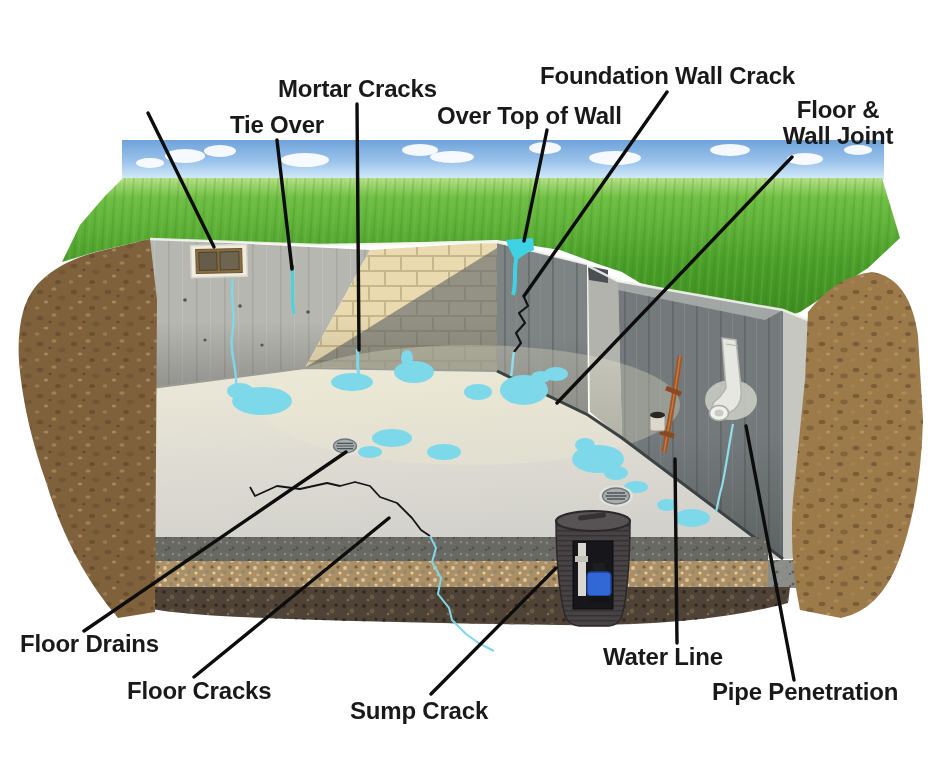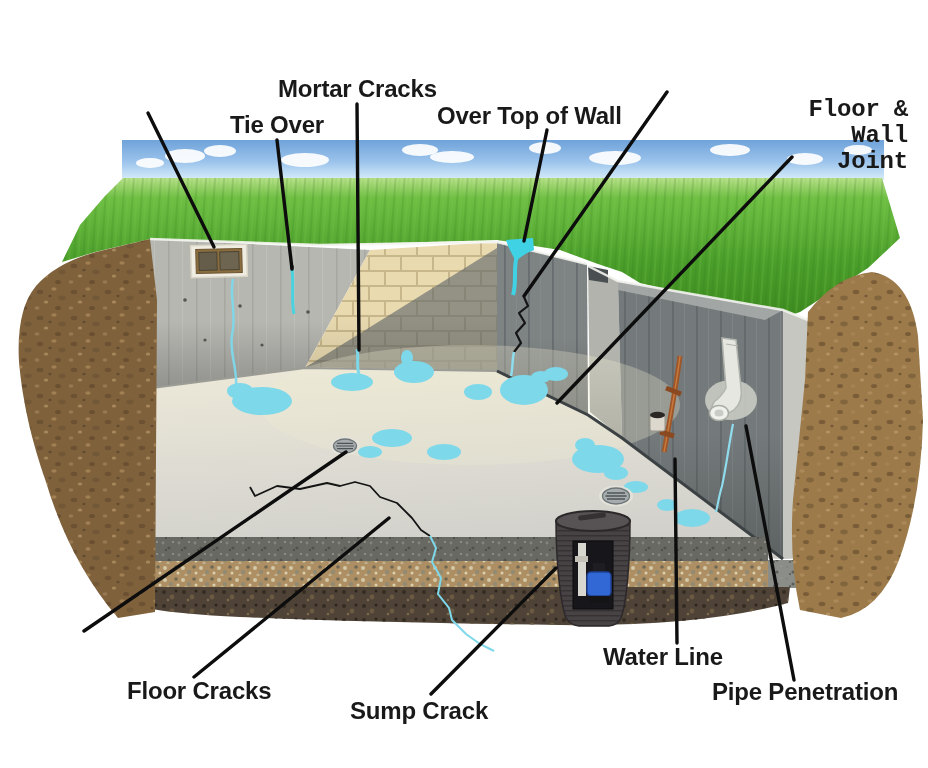--- a/index.html
+++ b/index.html
@@ -1,21 +1,21 @@
 <!DOCTYPE html>
 <html><head>
 <meta charset="utf-8">
 <style>
   html,body{margin:0;padding:0;background:#ffffff;}
   #stage{position:relative;width:928px;height:768px;background:#ffffff;overflow:hidden;
          font-family:"Liberation Sans", sans-serif;}
   #scene{position:absolute;left:0;top:0;width:928px;height:768px;}
   .lbl{position:absolute;font-weight:bold;font-size:24px;line-height:1.08;color:#191919;
        letter-spacing:-0.2px;white-space:nowrap;}
-  .lbl.two-line{white-space:pre-line;text-align:right;font-family:Liberation Mono, monospace;}
+  .lbl.two-line{white-space:pre-line;text-align:center;}
 </style>
 </head>
 <body>
 
 <div id="stage">
 
 <svg id="scene" viewBox="0 0 928 768">
   <defs>
     <linearGradient id="skyG" x1="0" y1="0" x2="0" y2="1">
       <stop offset="0" stop-color="#6fa3da"></stop>
@@ -304,19 +304,21 @@
     <line x1="194" y1="677" x2="389" y2="518"></line>
     <line x1="431" y1="694" x2="556" y2="568"></line>
     <line x1="677" y1="643" x2="675" y2="459"></line>
     <line x1="794" y1="680" x2="746" y2="426"></line>
   </g>
 </svg>
 
   <div class="lbl" style="left:230px;top:112px">Tie Over</div>
   <div class="lbl" style="left:278px;top:76px">Mortar Cracks</div>
   <div class="lbl" style="left:437px;top:103px">Over Top of Wall</div>
+  <div class="lbl" style="left:540px;top:63px">Foundation Wall Crack</div>
   <div class="lbl two-line" style="left:768px;top:97px;width:140px">Floor &amp;
 Wall Joint</div>
+  <div class="lbl" style="left:20px;top:631px">Floor Drains</div>
   <div class="lbl" style="left:127px;top:678px">Floor Cracks</div>
   <div class="lbl" style="left:350px;top:698px">Sump Crack</div>
   <div class="lbl" style="left:603px;top:644px">Water Line</div>
   <div class="lbl" style="left:712px;top:679px">Pipe Penetration</div>
 </div>
 
 </body></html>

